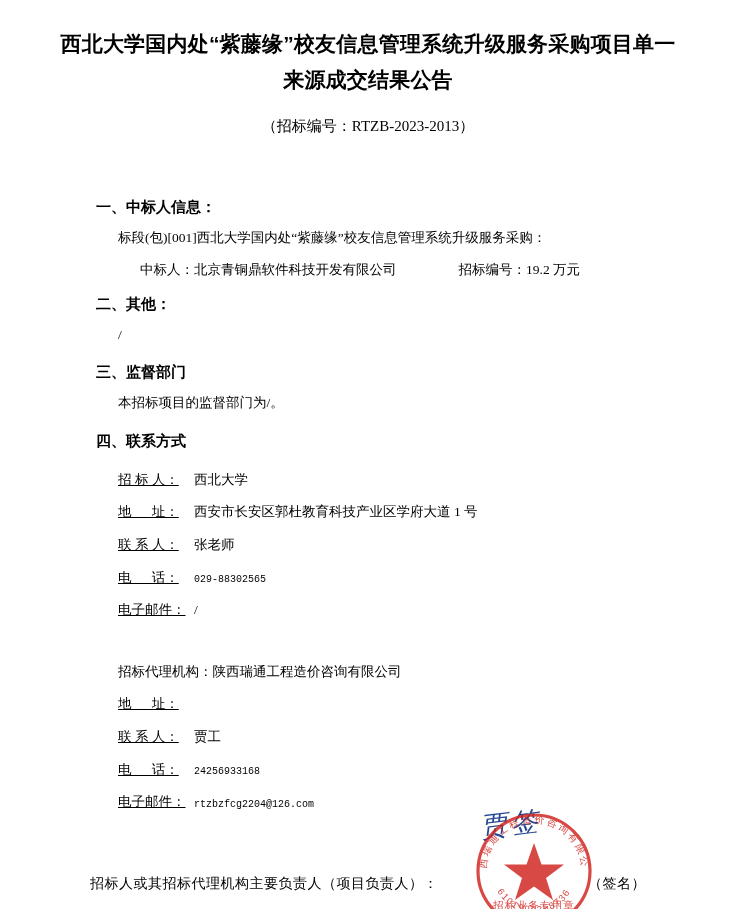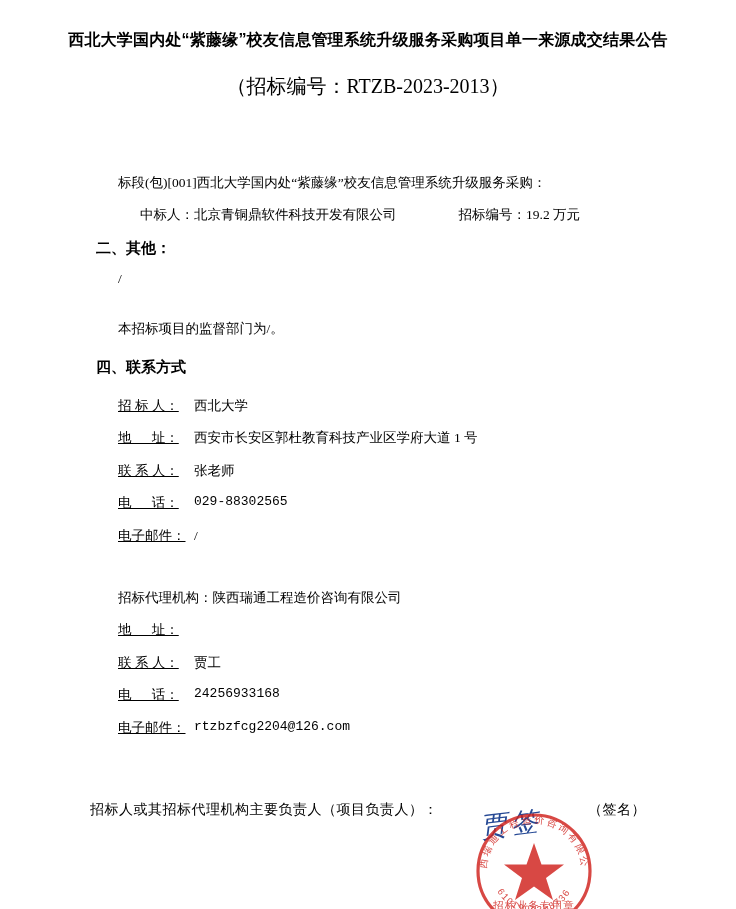--- a/index.html
+++ b/index.html
@@ -18,63 +18,63 @@
   .page {
     position: relative;
     width: 736px;
     height: 909px;
     padding: 0;
     box-sizing: border-box;
   }
   .title {
     font-family: "Liberation Sans", "DejaVu Sans", sans-serif;
     font-weight: bold;
-    font-size: 16px;
+    font-size: 21px;
     text-align: center;
     line-height: 1.7;
     margin: 26px 60px 0 60px;
     letter-spacing: 0.2px;
   }
   .subtitle {
     text-align: center;
-    font-size: 20px;
+    font-size: 15px;
     margin-top: 20px;
     font-family: "Liberation Serif", "DejaVu Serif", serif;
   }
   .section-head {
     font-family: "Liberation Sans", "DejaVu Sans", sans-serif;
     font-weight: bold;
     font-size: 15px;
     margin: 0 0 0 96px;
   }
   .body-line {
     font-size: 13.5px;
     line-height: 1.6;
   }
   .indent-1 { margin-left: 118px; }
   .indent-3 { margin-left: 140px; }
   .row-flex {
     display: flex;
-    align-items: flex-start;
+    align-items: flex-end;
   }
   .label-fixed {
     display: inline-block;
     width: 76px;
     white-space: pre;
     text-decoration: underline;
   }
   .gap-col { width: 62px; display: inline-block; }
   .sig-line {
     font-size: 14px;
     text-align: center;
     letter-spacing: 0.5px;
   }
   .mono {
     font-family: "Liberation Mono", "DejaVu Sans Mono", monospace;
-    font-size: 13px;
+    font-size: 10px;
   }
   .spacer-sm { height: 10px; }
   .spacer-md { height: 18px; }
   .spacer-lg { height: 30px; }
 
   
   .seal {
     position: absolute;
     left: 466px;
     top: 775px;
@@ -101,39 +101,41 @@
 
 <div class="page">
 
   <div class="title">西北大学国内处“紫藤缘”校友信息管理系统升级服务采购项目单一来源成交结果公告</div>
 
   <div class="subtitle">（招标编号：RTZB-2023-2013）</div>
 
   <div class="spacer-lg"></div>
 
   <div style="margin-top:32px;">
+    <div class="section-head">一、中标人信息：</div>
     <div class="spacer-sm"></div>
     <div class="body-line indent-1">标段(包)[001]西北大学国内处“紫藤缘”校友信息管理系统升级服务采购：</div>
     <div class="spacer-sm"></div>
     <div class="body-line indent-3 row-flex">
       <span>中标人：</span>
       <span>北京青铜鼎软件科技开发有限公司</span>
       <span class="gap-col"></span>
       <span>招标编号：</span>
       <span>19.2 万元</span>
     </div>
   </div>
 
   <div style="margin-top:14px;">
     <div class="section-head">二、其他：</div>
     <div class="spacer-sm"></div>
     <div class="body-line indent-1">/</div>
   </div>
 
   <div style="margin-top:18px;">
+    <div class="section-head">三、监督部门</div>
     <div class="spacer-sm"></div>
     <div class="body-line indent-1">本招标项目的监督部门为/。</div>
   </div>
 
   <div style="margin-top:18px;">
     <div class="section-head">四、联系方式</div>
     <div class="spacer-md"></div>
 
     <div class="body-line indent-1 row-flex">
       <span class="label-fixed">招 标 人：</span>

